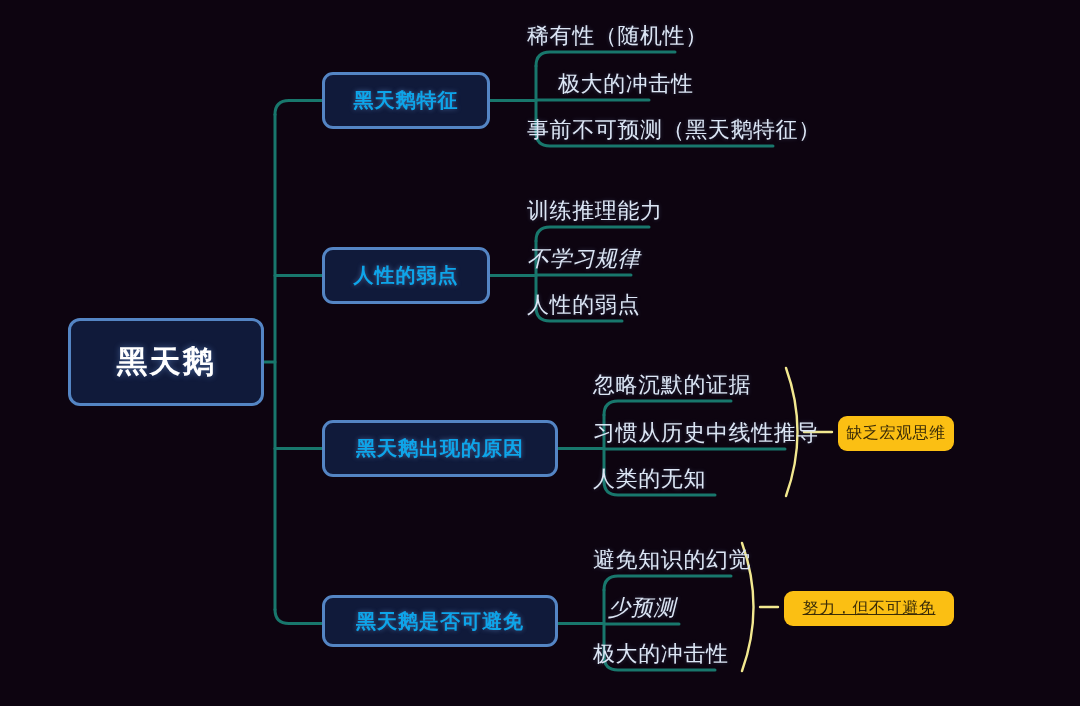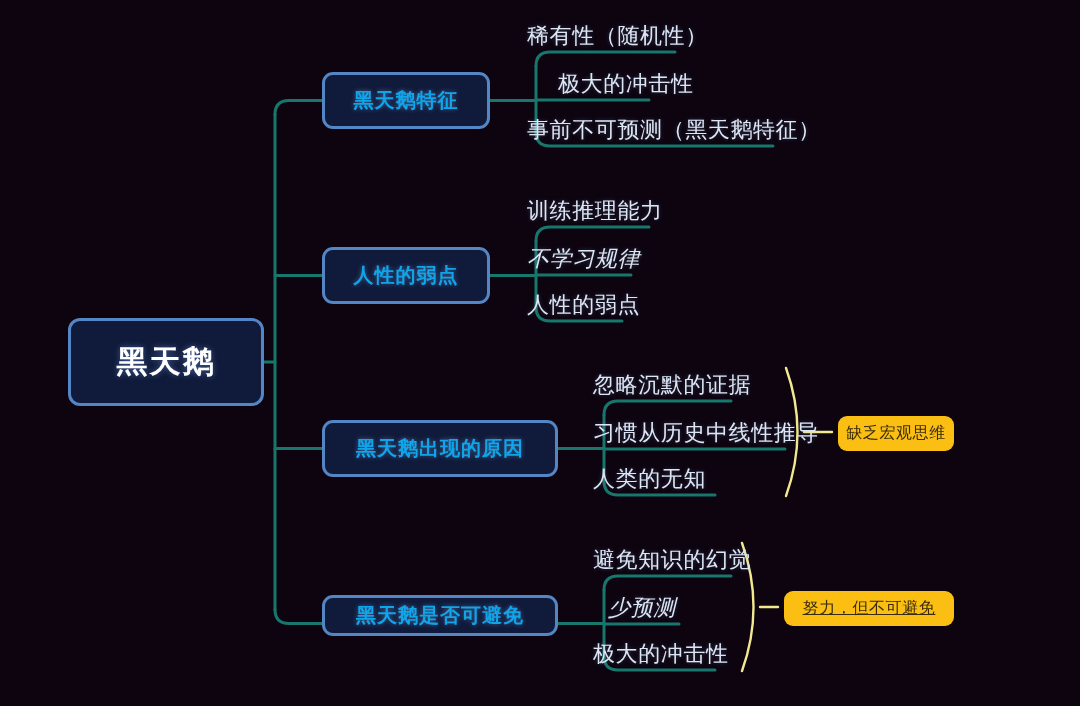--- a/index.html
+++ b/index.html
@@ -134,16 +134,16 @@
       <div class="branch-node" style="left: 322px; top: 247px; width: 168px; height: 57px;">人性的弱点</div>
       <div class="leaf" style="left: 593px; top: 374px;">忽略沉默的证据</div>
       <div class="leaf" style="left: 593px; top: 422px;">习惯从历史中线性推导</div>
       <div class="leaf" style="left: 593px; top: 468px;">人类的无知</div>
       <div class="badge" style="left: 838px; top: 416px; width: 116px; height: 35px;">缺乏宏观思维</div>
       <div class="branch-node" style="left: 322px; top: 420px; width: 236px; height: 57px;">黑天鹅出现的原因</div>
       <div class="leaf" style="left: 593px; top: 549px;">避免知识的幻觉</div>
       <div class="leaf" style="left: 608px; top: 597px; font-style: italic;">少预测</div>
       <div class="leaf" style="left: 593px; top: 643px;">极大的冲击性</div>
       <div class="badge" style="left: 784px; top: 591px; width: 170px; height: 35px; text-decoration: underline;">努力，但不可避免</div>
-      <div class="branch-node" style="left: 322px; top: 595px; width: 236px; height: 41px;">黑天鹅是否可避免</div>
+      <div class="branch-node" style="left: 322px; top: 595px; width: 236px; height: 52px;">黑天鹅是否可避免</div>
       <div class="root-node" style="left: 68px; top: 318px; width: 196px; height: 88px;">黑天鹅</div>
     </div>
 </div>
 
 </body></html>

